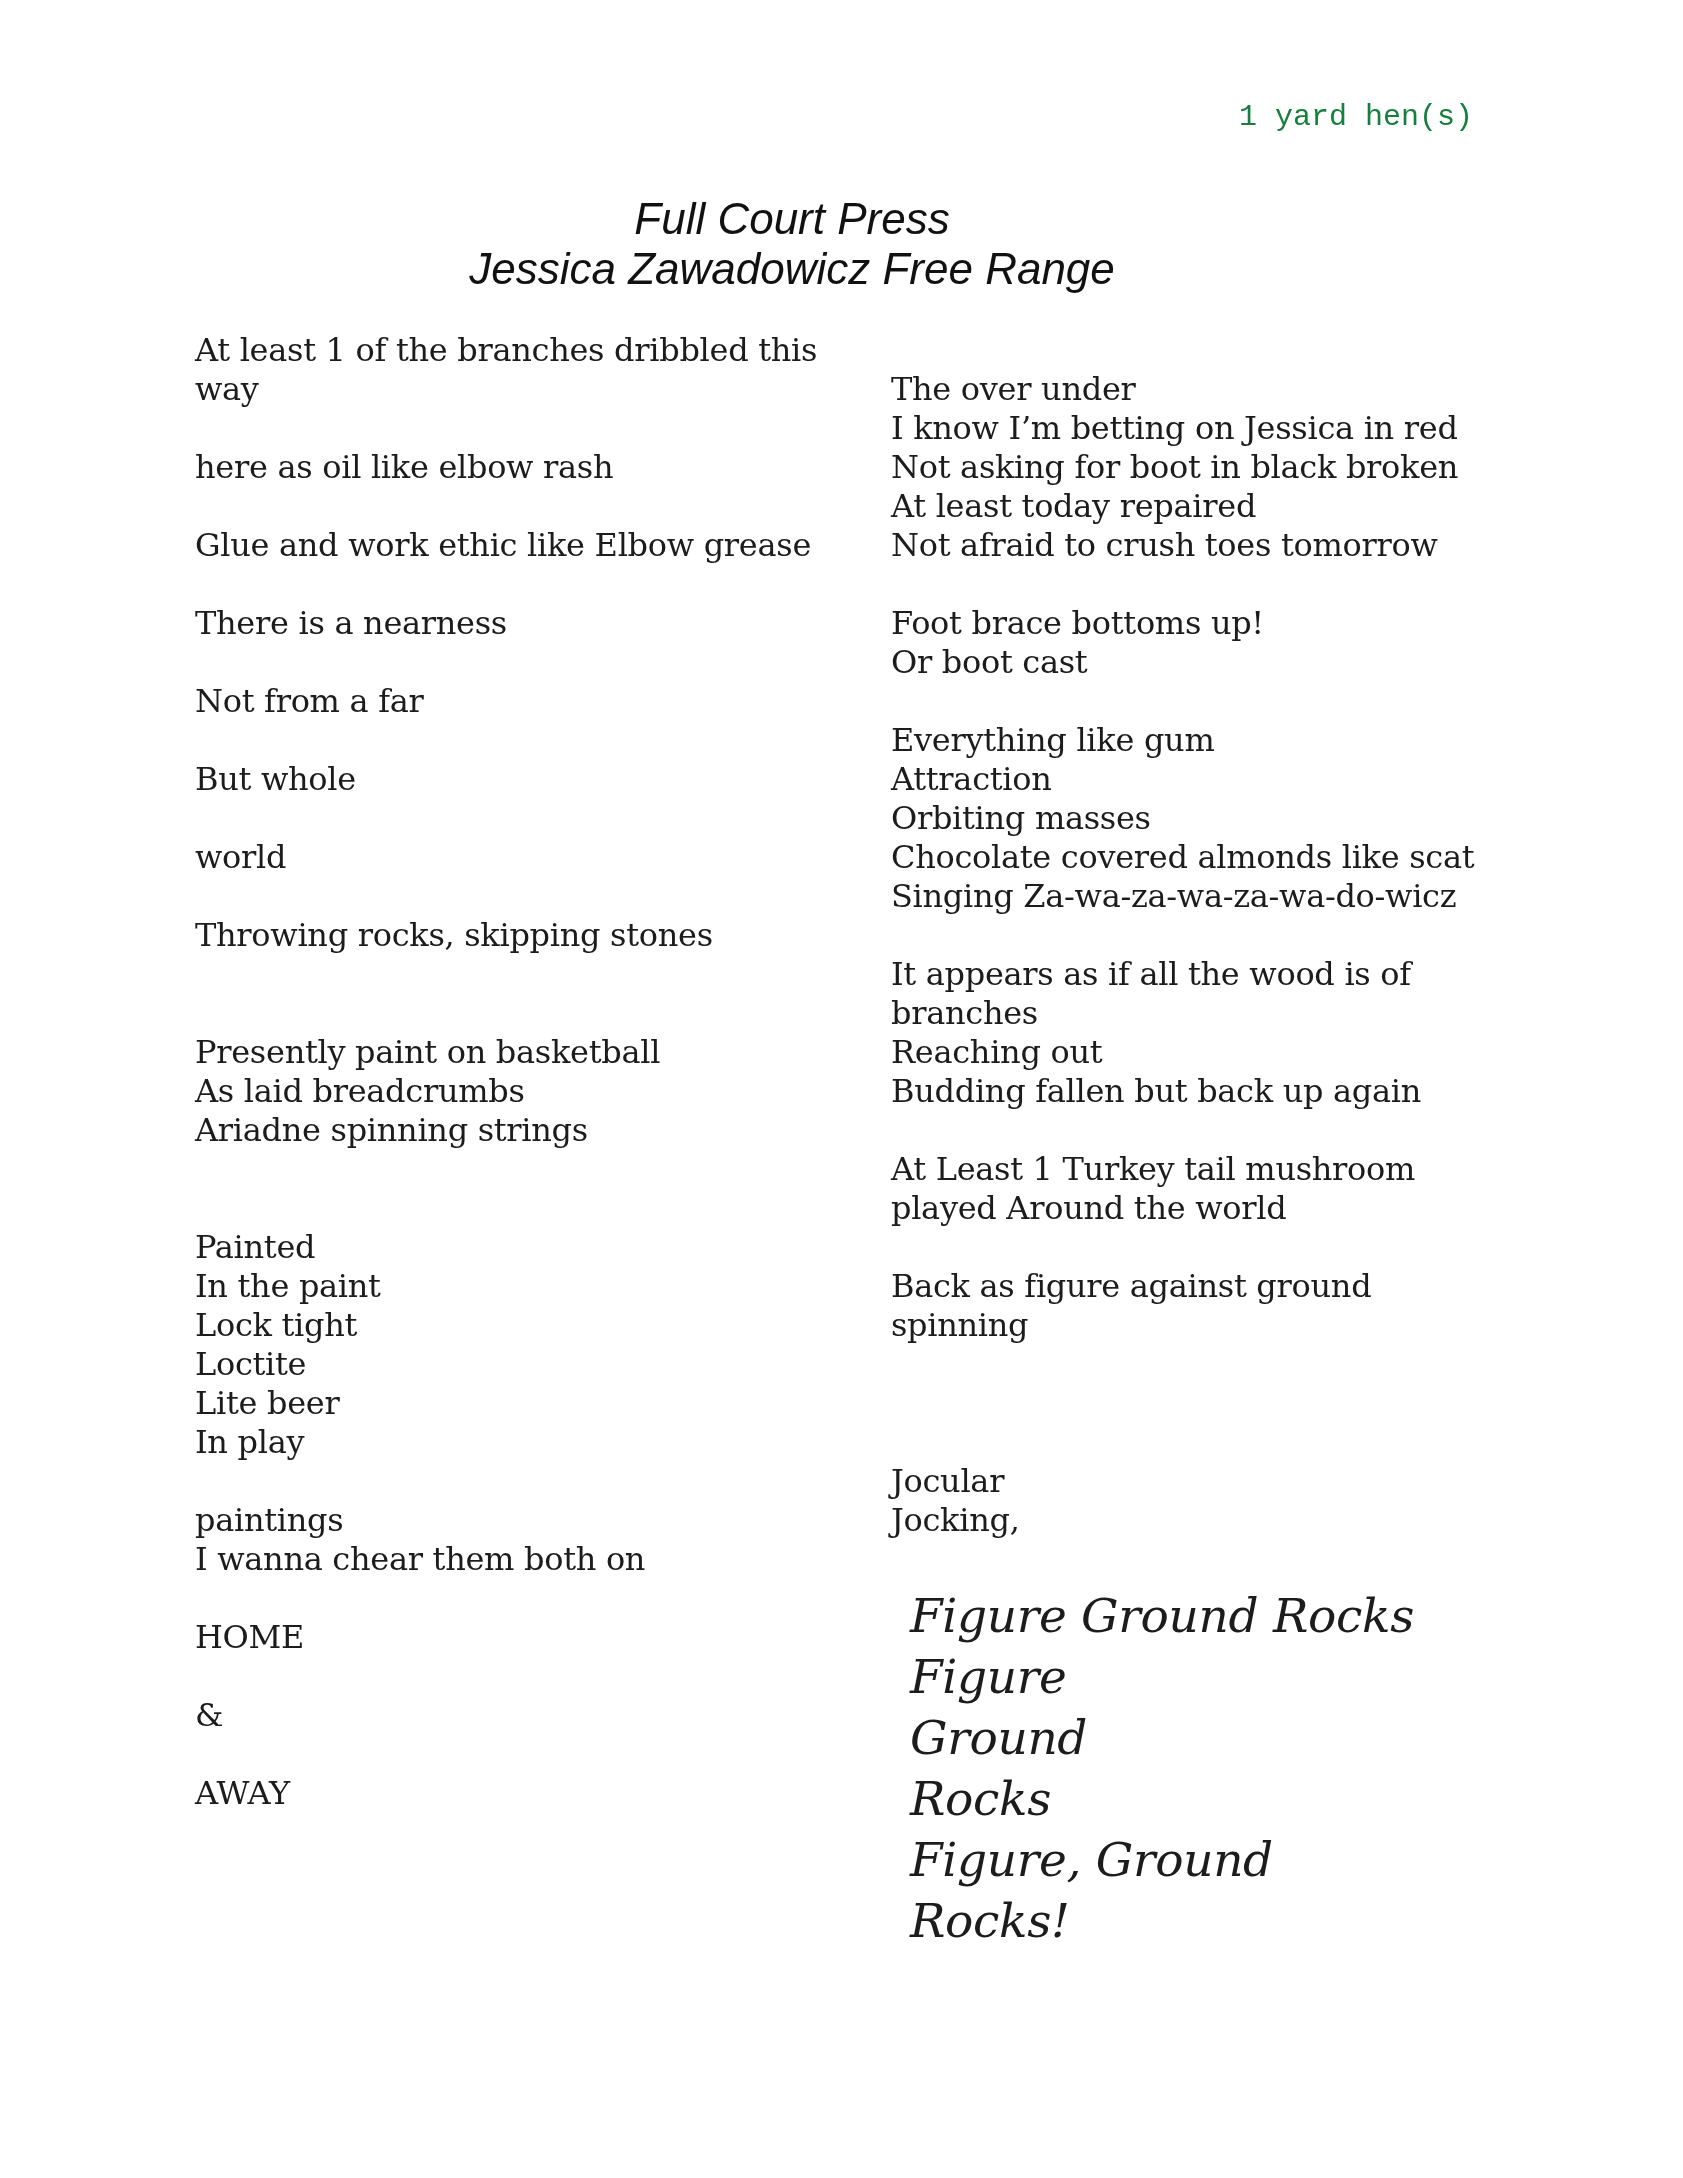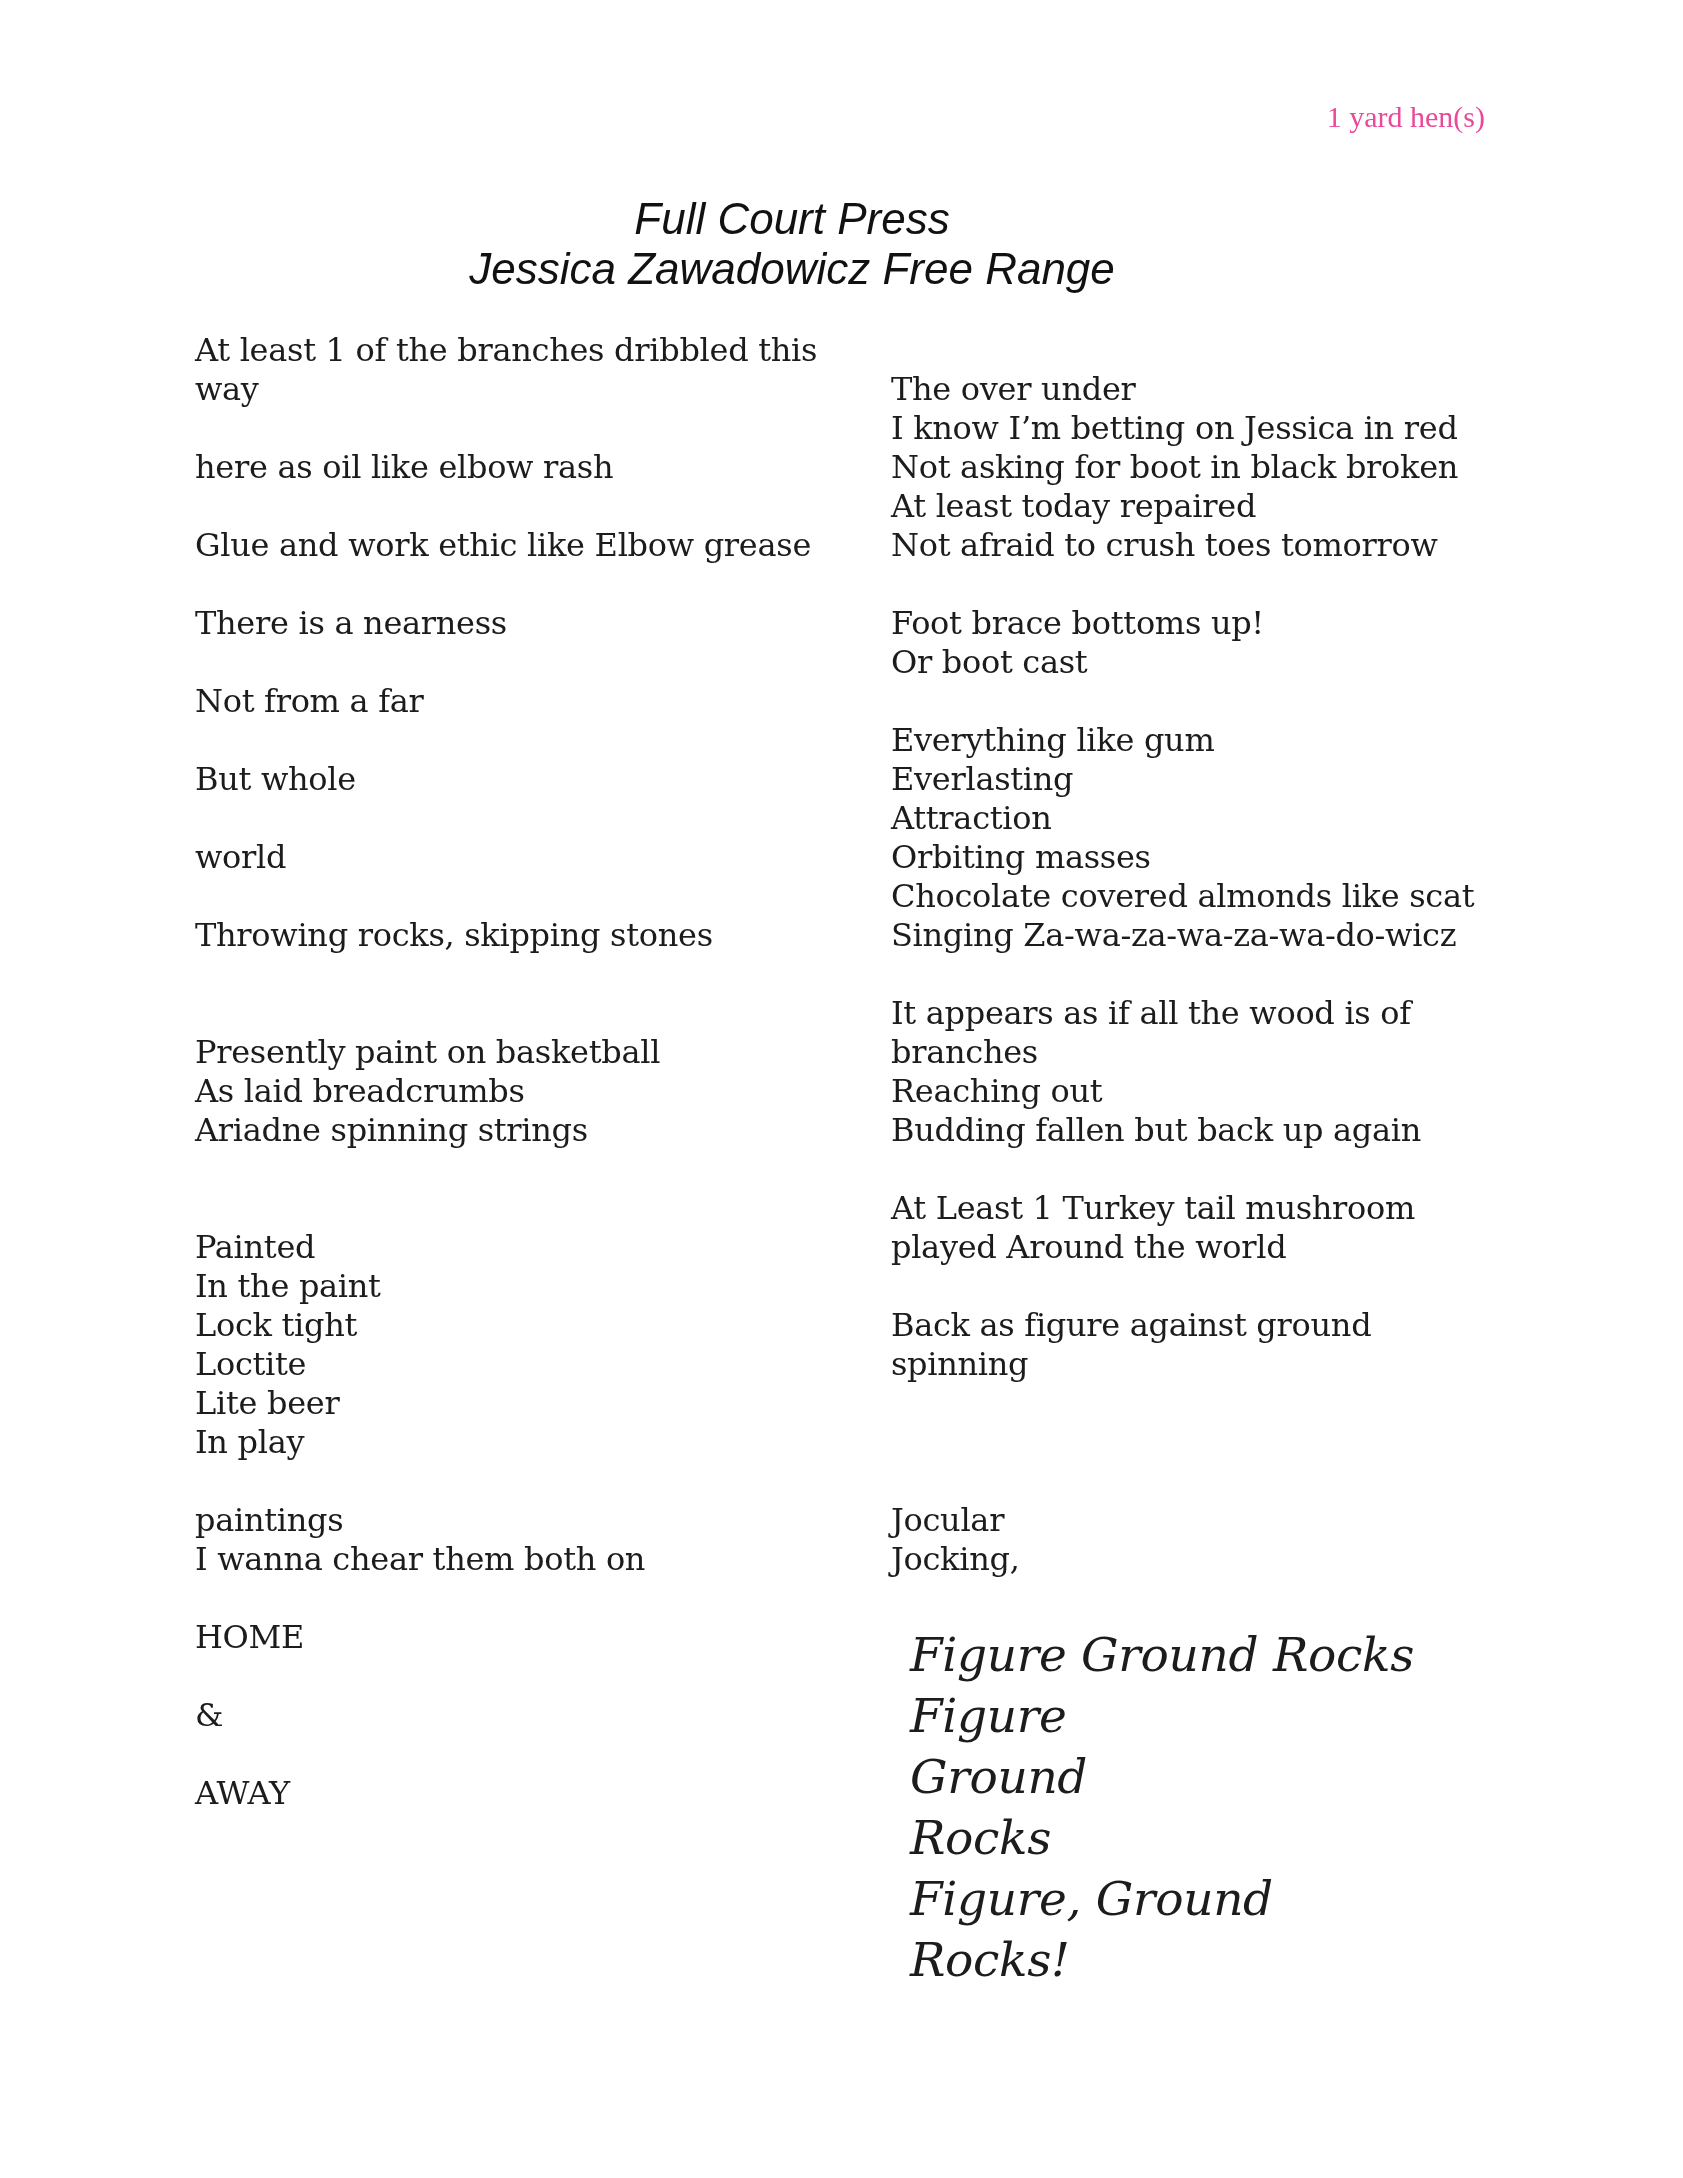--- a/index.html
+++ b/index.html
@@ -1,23 +1,23 @@
 <!DOCTYPE html>
 <html><head>
 <meta charset="utf-8">
 <style>
   html,body{margin:0;padding:0;background:#e8e8e8;}
   .page{
     position:relative;width:1683px;height:2178px;background:#ffffff;
     overflow:hidden;font-kerning:normal;
   }
   .header-note{
-    position:absolute;top:99px;right:198px;
-    font-family:Liberation Serif, serif;font-size:30px;line-height:36px;
-    color:#ec4899;white-space:nowrap;
+    position:absolute;top:99px;right:210px;
+    font-family:Liberation Mono, monospace;font-size:30px;line-height:36px;
+    color:#15803d;white-space:nowrap;
   }
   .title-block{
     position:absolute;top:194px;left:195px;width:1194px;
     text-align:center;font-family:"Liberation Sans",sans-serif;font-style:italic;
     font-size:44px;line-height:50px;color:#111111;
   }
   .col{
     position:absolute;top:331px;
     font-family:"DejaVu Serif","Liberation Serif",serif;
     font-size:32px;color:#1c1c1c;letter-spacing:-0.3px;
@@ -86,21 +86,20 @@
         <div class="line">The over under</div>
         <div class="line">I know I’m betting on Jessica in red</div>
         <div class="line">Not asking for boot in black broken</div>
         <div class="line">At least today repaired</div>
         <div class="line">Not afraid to crush toes tomorrow</div>
         <div class="line">&nbsp;</div>
         <div class="line">Foot brace bottoms up!</div>
         <div class="line">Or boot cast</div>
         <div class="line">&nbsp;</div>
         <div class="line">Everything like gum</div>
-        <div class="line">Everlasting</div>
         <div class="line">Attraction</div>
         <div class="line">Orbiting masses</div>
         <div class="line">Chocolate covered almonds like scat</div>
         <div class="line">Singing Za-wa-za-wa-za-wa-do-wicz</div>
         <div class="line">&nbsp;</div>
         <div class="line">It appears as if all the wood is of</div>
         <div class="line">branches</div>
         <div class="line">Reaching out</div>
         <div class="line">Budding fallen but back up again</div>
         <div class="line">&nbsp;</div>

